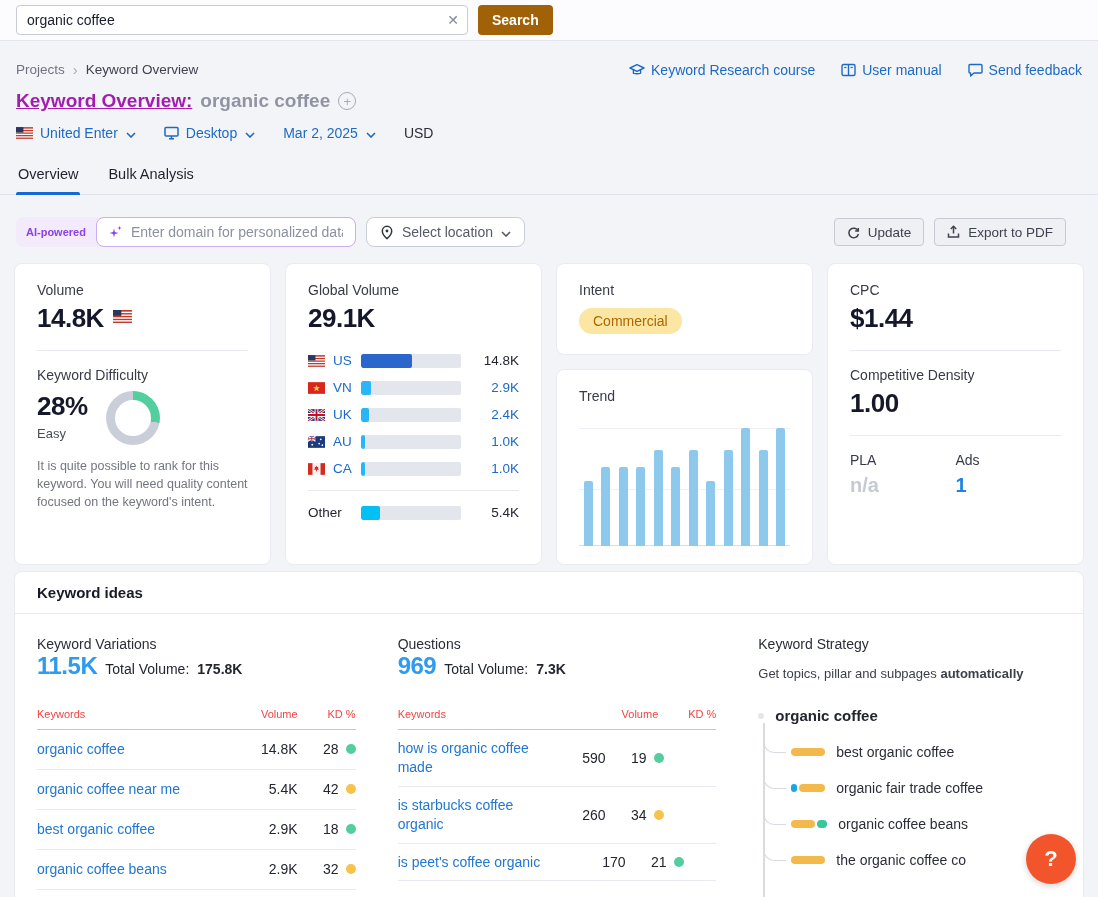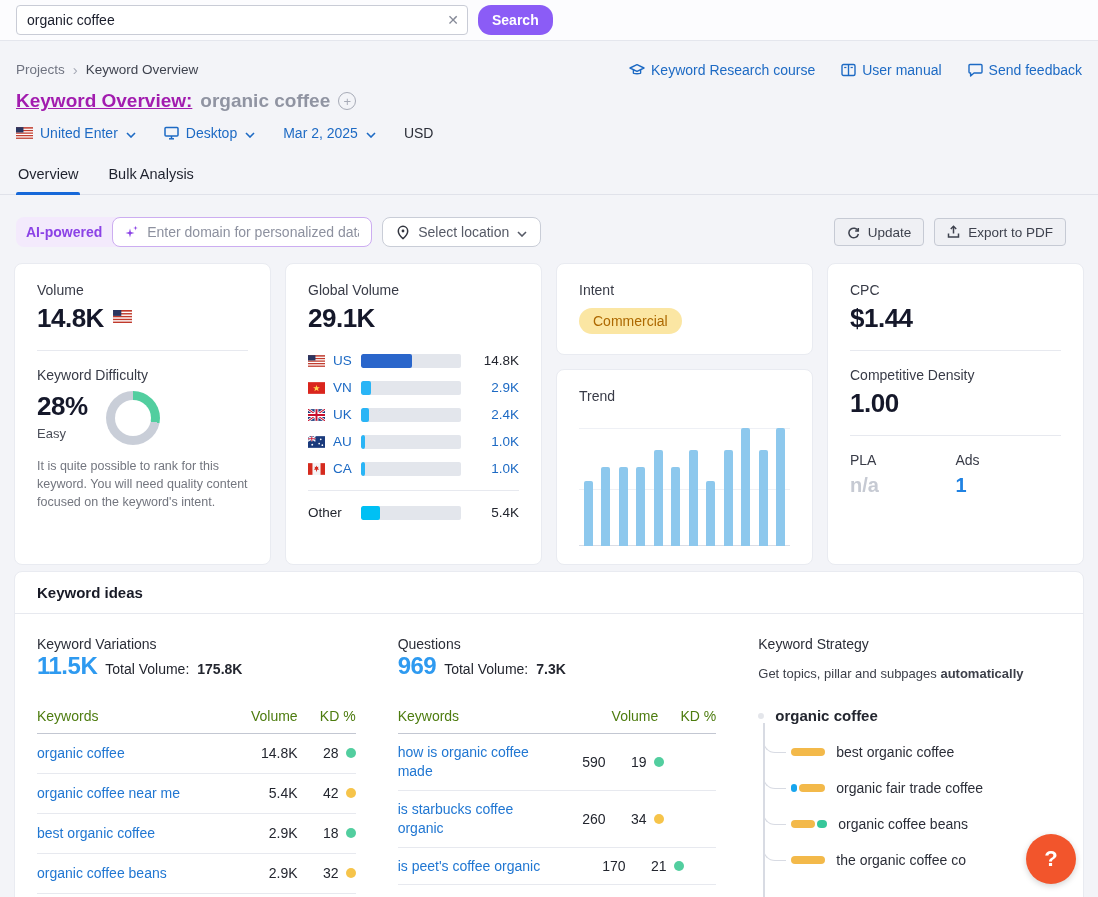--- a/index.html
+++ b/index.html
@@ -5,21 +5,21 @@
   * { margin:0; padding:0; box-sizing:border-box; }
   html,body { width:1098px; height:897px; }
   body { font-family:"Liberation Sans","DejaVu Sans",sans-serif; background:#f3f4f8; color:#1a1d2b; }
   .screen { position:relative; width:1098px; height:897px; overflow:hidden; }
 
   
   .topbar { height:41px; background:#fcfcfe; border-bottom:1px solid #e4e6ed; display:flex; align-items:center; padding:0 16px; }
   .search-box { position:relative; width:452px; height:30px; }
   .search-box input { width:100%; height:100%; border:1px solid #c9ccd6; border-radius:4px; padding:0 30px 0 10px; font-size:14px; color:#1a1d2b; font-family:inherit; outline:none; background:#fff; }
   .clear-x { position:absolute; right:9px; top:6px; color:#868a98; font-size:14px; cursor:pointer; line-height:18px; }
-  .search-btn { margin-left:10px; height:30px; padding:0 14px; background:#8b5cf6; color:#fff; border:none; border-radius:13px; font-size:14px; font-weight:700; font-family:inherit; cursor:pointer; }
+  .search-btn { margin-left:10px; height:30px; padding:0 14px; background:#a16207; color:#fff; border:none; border-radius:4px; font-size:14px; font-weight:700; font-family:inherit; cursor:pointer; }
 
   
   .crumb-row { margin:20px 16px 0; display:flex; align-items:center; justify-content:space-between; }
   .crumbs { display:flex; align-items:center; gap:8px; font-size:13.5px; }
   .crumb-link { color:#6f7380; cursor:pointer; }
   .crumb-sep { color:#a7abb7; font-size:15px; }
   .crumb-cur { color:#3f434f; }
   .hdr-links { display:flex; align-items:center; gap:26px; }
   .hdr-link { display:flex; align-items:center; gap:6px; color:#1d6ac4; font-size:14px; cursor:pointer; }
   .hdr-link svg { flex:0 0 auto; }
@@ -36,21 +36,21 @@
 
   
   .tabs { margin-top:25px; padding:0 16px; border-bottom:1px solid #e0e2ea; display:flex; gap:26px; }
   .tab { font-size:14.5px; color:#1f222e; padding:0 2px 12px; cursor:pointer; position:relative; }
   .tab.active::after { content:""; position:absolute; left:0; right:0; bottom:-1px; height:3px; background:#1668d9; border-radius:2px 2px 0 0; }
 
   
   .toolbar { margin:22px 16px 0; display:flex; align-items:center; justify-content:space-between; }
   .tb-left { display:flex; align-items:center; gap:10px; }
   .ai-wrap { display:flex; align-items:center; background:#f3eafc; border-radius:8px; }
-  .ai-badge { padding:0 10px; font-size:14px; font-weight:600; color:#8b42e6;text-align:center; }
+  .ai-badge { padding:0 10px; font-size:11px; font-weight:600; color:#8b42e6;text-align:center; }
   .domain-input { display:flex; align-items:center; gap:8px; background:#fff; border:1px solid #ccadf1; border-radius:8px; height:30px; padding:0 12px; width:260px; }
   .domain-input input { border:none; outline:none; flex:1; font-size:14px; font-family:inherit; color:#1a1d2b; background:transparent; }
   .domain-input input::placeholder { color:#8d919f; }
   .loc-btn { display:flex; align-items:center; gap:8px; height:30px; padding:0 13px; background:#fff; border:1px solid #c9cdd7; border-radius:8px; font-size:14px; color:#565a66; cursor:pointer; }
   .tb-right { display:flex; align-items:flex-end; gap:10px; padding-right:16px; }
   .gbtn { display:flex; align-items:center; gap:8px; height:28px; padding:0 12px; background:#eff0f4; border:1px solid #c6cad4; border-radius:4px; font-size:13.5px; color:#3e424e; cursor:pointer; }
 
   
   .cards { margin:16px 14px 0; display:grid; grid-template-columns:repeat(4,1fr); gap:14px; height:294px; }
   .card { background:#fff; border:1px solid #e9ebf1; border-radius:8px; padding:18px 22px; }
@@ -101,21 +101,21 @@
   
   .ideas-card { margin:14px 14px 0; background:#fff; border:1px solid #e9ebf1; border-radius:8px; min-height:340px; }
   .ideas-head { padding:12px 22px; font-size:15px; font-weight:700; color:#181a26; border-bottom:1px solid #e7e9ef; }
   .ideas-body { display:grid; grid-template-columns:1fr 1fr 0.95fr; gap:42px; padding:22px 22px 0; }
   .sec-label { font-size:14px; color:#2b2e38; }
   .count-row { display:flex; align-items:baseline; gap:8px; }
   .count-big { font-size:24px; font-weight:700; color:#2e9af0; letter-spacing:-0.5px; }
   .count-lbl { font-size:14px; color:#23262f; }
   .count-tot { font-size:14px; font-weight:700; color:#23262f; }
   .ktable { margin-top:22px; }
-  .ktable-head { display:flex; align-items:center; padding:6px 0 9px; border-bottom:1px solid #c3c7d2; font-size:14px; color:#4d7c0f;justify-content:center; }
+  .ktable-head { display:flex; align-items:center; padding:6px 0 9px; border-bottom:1px solid #c3c7d2; font-size:11px; color:#ef4444;justify-content:center; }
   .th-kw { flex:1; }
   .th-vol { width:58px; text-align:right; }
   .th-kd { width:58px; text-align:right; }
   .krow { display:flex; align-items:center; border-bottom:1px solid #e7e9ef; padding:10px 0; }
   .krow.tall { padding:9px 0; }
   .cell-kw { flex:1; font-size:14px; color:#2177d2; cursor:pointer; padding-right:8px; line-height:1.35; }
   .cell-vol { width:58px; text-align:right; font-size:14px; color:#23262f; }
   .cell-kd { width:58px; display:flex; align-items:center; justify-content:flex-end; gap:7px; font-size:14px; color:#23262f; }
   .dot { width:10px; height:10px; border-radius:50%; flex:0 0 auto; }
 

